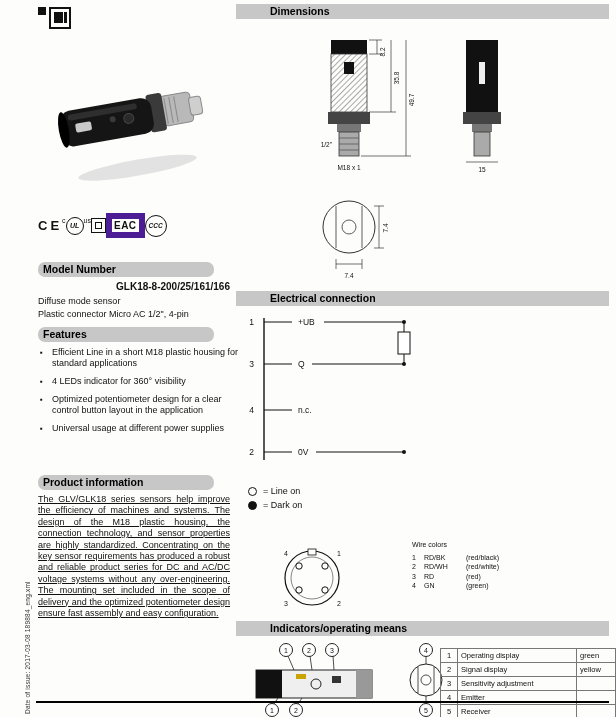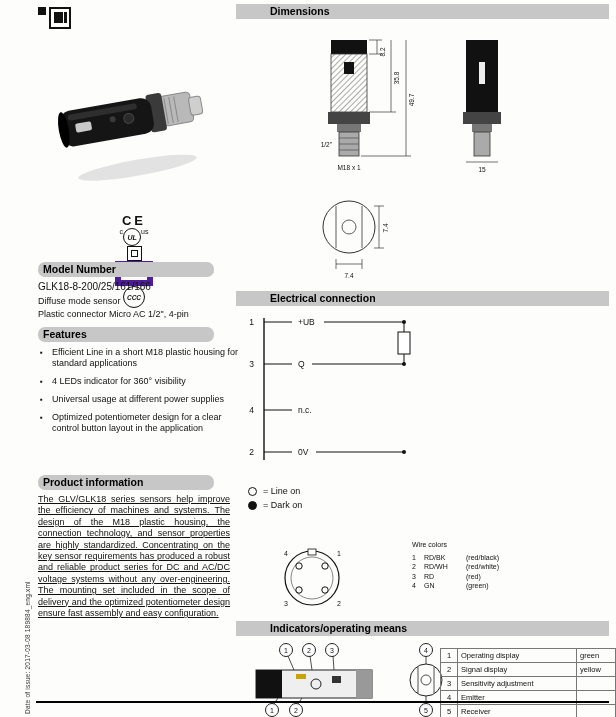--- a/index.html
+++ b/index.html
@@ -10,21 +10,21 @@
   }
   .sec-hdr {
     position:absolute; box-sizing:border-box;
     background:#c7c7c7; color:#000;
     font-size:10.5px; font-weight:bold; padding:2px 5px; line-height:11px;
   }
   .hdr-left  { left:38px;  width:176px;border-radius:7px; }
   .hdr-right { left:236px; width:373px;padding-left:34px; }
 
   .txt { position:absolute; left:38px; width:192px; font-size:9px; line-height:11px; }
-  .model-name { font-weight:normal; font-size:10px; }
+  .model-name { font-weight:bold; font-size:10px;text-align:right; }
 
   ul.features { position:absolute; left:38px; width:194px; margin:0; padding:0 0 0 14px; list-style:none; }
   ul.features li { position:relative; font-size:9px; line-height:11px; margin-bottom:7px; }
   ul.features li::before { content:"▪"; position:absolute; left:-12px; top:0; font-size:8px; }
 
   .prod-info { position:absolute; left:38px; width:192px; font-size:9px; line-height:11.4px; text-align:justify; margin:0;text-decoration:underline; }
 
   .side-text {
     position:absolute; left:24px; top:714px; transform:rotate(-90deg); transform-origin:0 0;
     font-size:6.5px; color:#333; white-space:nowrap; letter-spacing:.2px;
@@ -32,21 +32,21 @@
   .footer-line { position:absolute; left:36px; top:701px; width:573px; height:2px; background:#000; }
 
   
   .logo { position:absolute; left:38px; top:7px; width:38px; height:24px; }
   .logo .lg-sq { position:absolute; left:0; top:0; width:8px; height:8px; background:#111; }
   .logo .lg-box { position:absolute; left:11px; top:0; width:22px; height:22px; border:2px solid #111; box-sizing:border-box; }
   .logo .lg-in { position:absolute; left:3px; top:3px; width:9px; height:11px; background:#111; }
   .logo .lg-in2 { position:absolute; right:2px; top:3px; width:3px; height:11px; background:#111; }
 
   
-  .certs { position:absolute; left:38px; top:213px; width:192px; display:flex; align-items:center; justify-content:flex-start;flex-direction:column; }
+  .certs { position:absolute; left:38px; top:213px; width:192px; display:flex; align-items:center; justify-content:flex-start; }
   .certs .ce { font-size:13px; letter-spacing:3px; font-weight:bold; }
   .ul-wrap { display:flex; align-items:flex-start; font-size:7px; }
   .ul-circle { display:inline-flex; align-items:center; justify-content:center; width:16px; height:16px;
                border:1.2px solid #111; border-radius:50%; font-size:7px; font-weight:bold; font-style:italic; }
   .sq-outer { display:inline-block; width:13px; height:13px; border:1.5px solid #111; position:relative; }
   .sq-inner { position:absolute; left:3px; top:3px; width:5px; height:5px; border:1px solid #111; }
   .eac { font-weight:bold; font-size:10px; letter-spacing:.5px; border:6px solid #4c1d95; padding:1px 2px; }
   .ccc { display:inline-flex; align-items:center; justify-content:center; width:20px; height:20px;
          border:1.2px solid #111; border-radius:50%; font-size:6.5px; font-weight:bold; font-style:italic; }
 
@@ -121,22 +121,22 @@
 
   <div class="sec-hdr hdr-left" style="top:262px;">Model Number</div>
   <div class="txt model-name" style="top:281px;">GLK18-8-200/25/161/166</div>
   <div class="txt" style="top:296px;">Diffuse mode sensor</div>
   <div class="txt" style="top:309px;">Plastic connector Micro AC 1/2", 4-pin</div>
 
   <div class="sec-hdr hdr-left" style="top:327px;">Features</div>
   <ul class="features" style="top:347px;">
     <li>Efficient Line in a short M18 plastic housing for standard applications</li>
     <li>4 LEDs indicator for 360° visibility</li>
+    <li>Optimized potentiometer design for a clear control button layout in the application</li>
     <li>Universal usage at different power supplies</li>
-    <li>Optimized potentiometer design for a clear control button layout in the application</li>
   </ul>
 
   <div class="sec-hdr hdr-left" style="top:475px;">Product information</div>
   <p class="prod-info" style="top:494px;">The GLV/GLK18 series sensors help improve the efficiency of machines and systems. The design of the M18 plastic housing, the connection technology, and sensor properties are highly standardized. Concentrating on the key sensor requirements has produced a robust and reliable product series for DC and AC/DC voltage systems without any over-engineering. The mounting set included in the scope of delivery and the optimized potentiometer design ensure fast assembly and easy configuration.</p>
 
   <div class="sec-hdr hdr-right" style="top:4px;">Dimensions</div>
 
   <svg style="position:absolute;left:236px;top:22px;" width="373" height="262" viewBox="0 0 373 262">
     <defs>
       <pattern id="hatch" width="4" height="4" patternUnits="userSpaceOnUse" patternTransform="rotate(45)">

